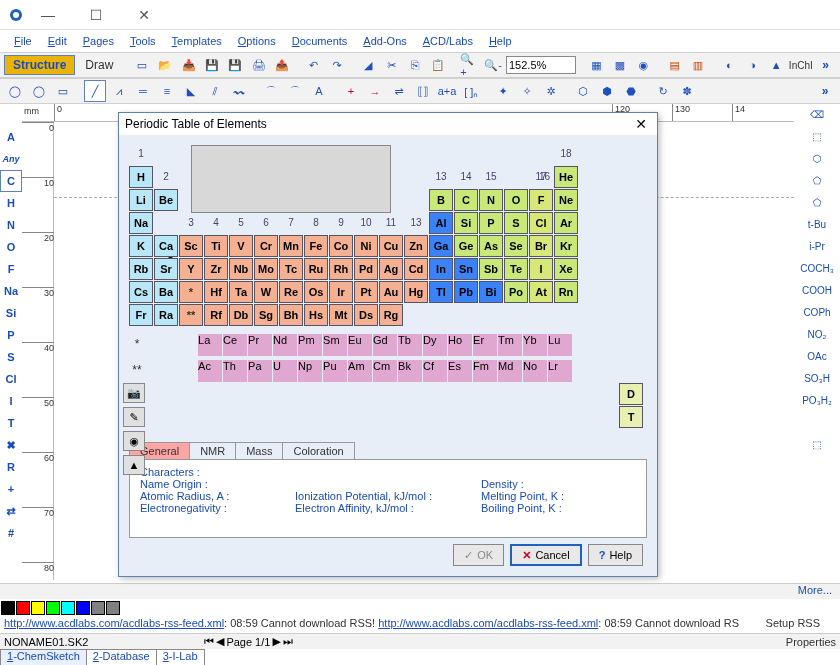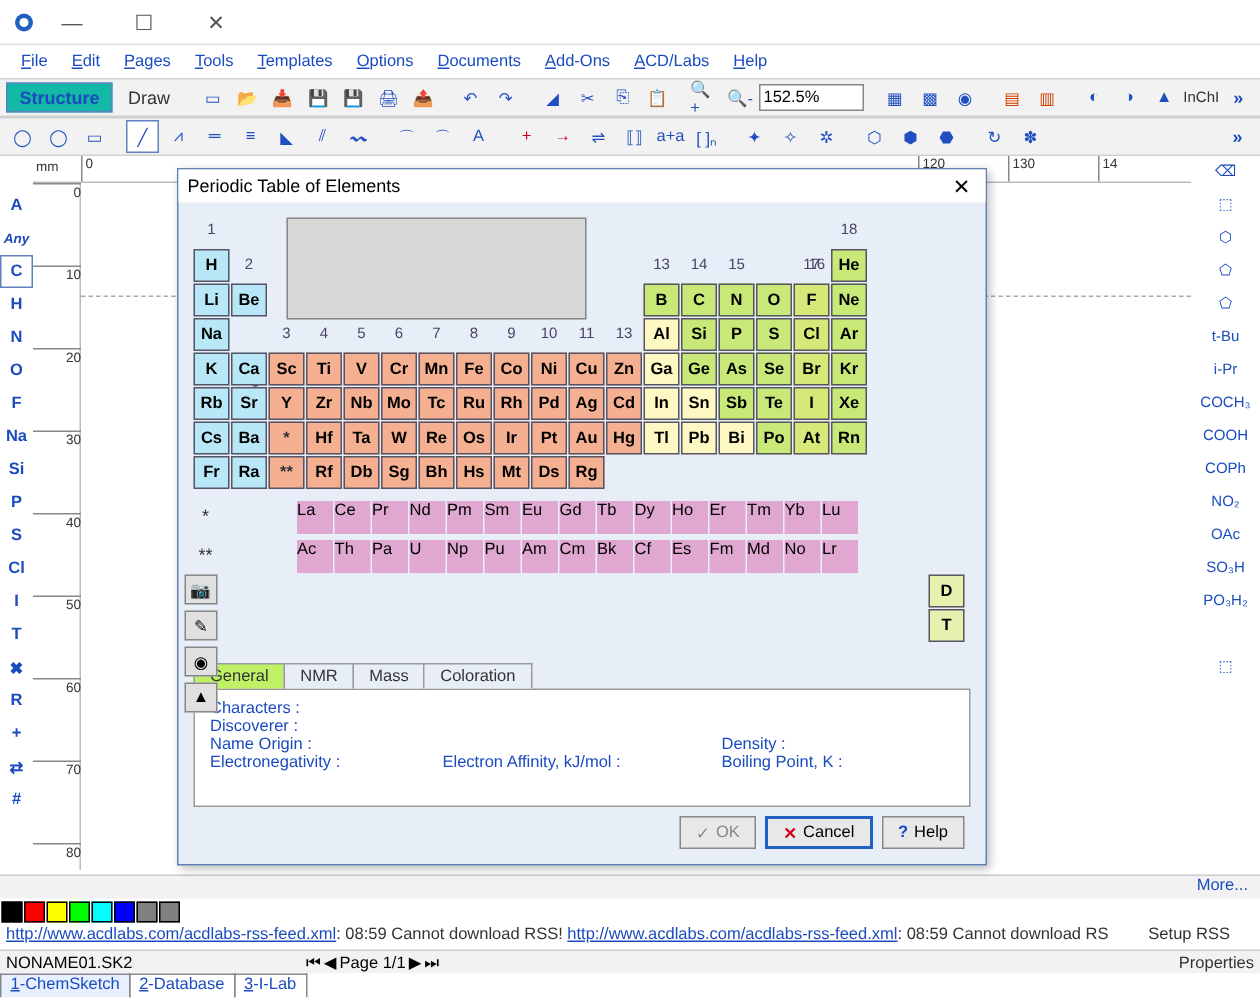--- a/index.html
+++ b/index.html
@@ -14,21 +14,21 @@
 
 
 .menubar { height: 22px; display: flex; align-items: center; padding: 0 6px; background: #fff; color: #1a4bbf; }
 .menubar .mitem { padding: 2px 8px; cursor: default; }
 .menubar .mitem u { text-decoration: underline; }
 
 
 .toolbar { height: 26px; display: flex; align-items: center; padding: 0 4px; background: #f2f2f2; border-top: 1px solid #d0d0d0; border-bottom: 1px solid #d0d0d0; gap: 2px; }
 .toolbar .btn { width: 22px; height: 22px; display: flex; align-items: center; justify-content: center; border: 1px solid transparent; color: #2050c0; font-size: 11px; }
 .toolbar .sep { width: 6px; }
-.toolbar .struct-btn { background: #14b8a6; border: 1px solid #6080c0; padding: 2px 8px; color: #1a4bbf; font-weight: bold; font-size: 12px; }
+.toolbar .struct-btn { background: #eab308; border: 1px solid #6080c0; padding: 2px 8px; color: #1a4bbf; font-weight: bold; font-size: 12px; }
 .toolbar .draw-btn { padding: 2px 8px; color: #333; font-size: 12px; }
 .toolbar .zoom-combo { height: 18px; width: 70px; font-size: 11px; border: 1px solid #888; background: #fff; padding: 0 2px; }
 .toolbar .inchi { font-size: 10px; color: #333; }
 .toolbar .end { margin-left: auto; }
 .toolbar .bluearrow { color:#1a4bbf; font-weight:bold; font-size:12px;}
 
 
 .left-col { position: absolute; left: 0; top: 104px; width: 22px; display: flex; flex-direction: column; }
 .left-col .lbtn { height: 22px; display: flex; align-items: center; justify-content: center; font-size: 11px; font-weight: bold; color: #1a4bbf; border: 1px solid transparent; }
 .left-col .lbtn.sel { background: #fff; border: 1px solid #6080c0; }
@@ -65,42 +65,42 @@
 .dialog { position: absolute; left: 118px; top: 112px; width: 540px; background: #e8eef8; border: 1px solid #6080b0; box-shadow: 2px 2px 6px rgba(0,0,0,0.25); }
 .dlg-title { height: 22px; background: #fff; display: flex; align-items: center; padding: 0 6px; font-size: 12px; }
 .dlg-title .t { flex: 1; }
 .dlg-title .x { width: 20px; text-align: center; font-size: 14px; cursor: default; }
 .dlg-body { padding: 8px 10px 6px; }
 
 .pt-grid { display: grid; grid-template-columns: repeat(18, 24px); grid-auto-rows: 22px; gap: 1px; position: relative; }
 .pt-grid .gnum { font-size: 10px; color: #446; text-align: center; line-height: 22px; }
 .pt-grid .el { border: 1px solid #556; display: flex; align-items: center; justify-content: center; font-weight: bold; font-size: 11px; cursor: default; }
 .c-tm { background: #f4b090; }
-.c-pt { background: #fef9c3; }
+.c-pt { background: #3b82f6; }
 .c-metalloid { background: #c8e878; }
 .c-nonmetal { background: #c8e878; }
 .c-halogen { background: #d8e878; }
 .c-noble { background: #c8e878; }
 .c-lan { background: #e0a8d0; }
 .c-act { background: #e0a8d0; }
 .c-star { background: #f4b090; color:#333; }
 .c-blue { background:#b8e8f8; }
 
 .pt-detail { position: absolute; left: 62px; top: 2px; width: 200px; height: 68px; background: #d8d8d8; border: 1px solid #888; }
 
 .lan-row, .act-row { display: grid; grid-template-columns: repeat(15, 24px); grid-auto-rows: 22px; gap: 1px; margin-top: 2px; margin-left: 50px;}
 .star-lbl { display:inline-block; width:16px; text-align:center; font-size:12px; color:#333; vertical-align:middle;}
 .side-btns { position:absolute; left:4px; top:248px; display:flex; flex-direction:column; gap:4px;}
 .side-btns .sb { width:22px; height:20px; border:1px solid #888; background:#e0e0e0; display:flex; align-items:center; justify-content:center; font-size:11px;}
 .dt-col { position:absolute; right:14px; top:248px; display:flex; flex-direction:column; gap:1px;}
 .dt-col .el { width:24px; height:22px; border:1px solid #556; display:flex; align-items:center; justify-content:center; font-weight:bold; font-size:11px; background:#e8f0b0;}
 
 .tabs { margin-top: 60px; display: flex; border-bottom: 1px solid #999; font-size: 11px; }
 .tabs .tab { padding: 2px 10px; border: 1px solid #999; border-bottom: none; background: #e8eef8; margin-right: -1px; color: #333; }
-.tabs .tab.active { background: #bef264; }
+.tabs .tab.active { background: #fca5a5; }
 .tab-pane { background: #fff; border: 1px solid #999; border-top: none; padding: 6px 10px; height: 78px; color: #1a4bbf; font-size: 11px; }
 .tab-pane .row { display: flex; }
 .tab-pane .col { flex: 1; }
 .tab-pane .col2 { flex: 1.2; }
 
 .dlg-btns { display: flex; justify-content: flex-end; gap: 6px; padding: 6px 4px 4px; }
 .dlg-btns button { height: 22px; padding: 0 10px; font-size: 11px; background: #e8e8e8; border: 1px solid #888; display:flex; align-items:center; gap:4px;}
 .dlg-btns .ok { color:#888;}
 .dlg-btns .cancel { border: 2px solid #2060c0; }
 .dlg-btns .cancel .xr { color:#d00020; font-weight:bold;}
@@ -477,26 +477,28 @@
         <div class="tab active">General</div>
         <div class="tab">NMR</div>
         <div class="tab">Mass</div>
         <div class="tab">Coloration</div>
       </div>
     <div class="tab-pane">
       <div class="row">
           <div class="col">Characters :</div>
         </div>
       <div class="row">
-          <div class="col">Discoverer :</div>
-        </div>
-      <div class="row">
         <div class="col">Name Origin :</div>
         <div class="col2"></div>
         <div class="col">Density :</div>
+      </div>
+      <div class="row">
+        <div class="col">Atomic Radius, A :</div>
+        <div class="col2">Ionization Potential, kJ/mol :</div>
+        <div class="col">Melting Point, K :</div>
       </div>
       <div class="row">
         <div class="col">Electronegativity :</div>
         <div class="col2">Electron Affinity, kJ/mol :</div>
         <div class="col">Boiling Point, K :</div>
       </div>
     </div>
 
     <div class="dlg-btns">
       <button class="ok">

